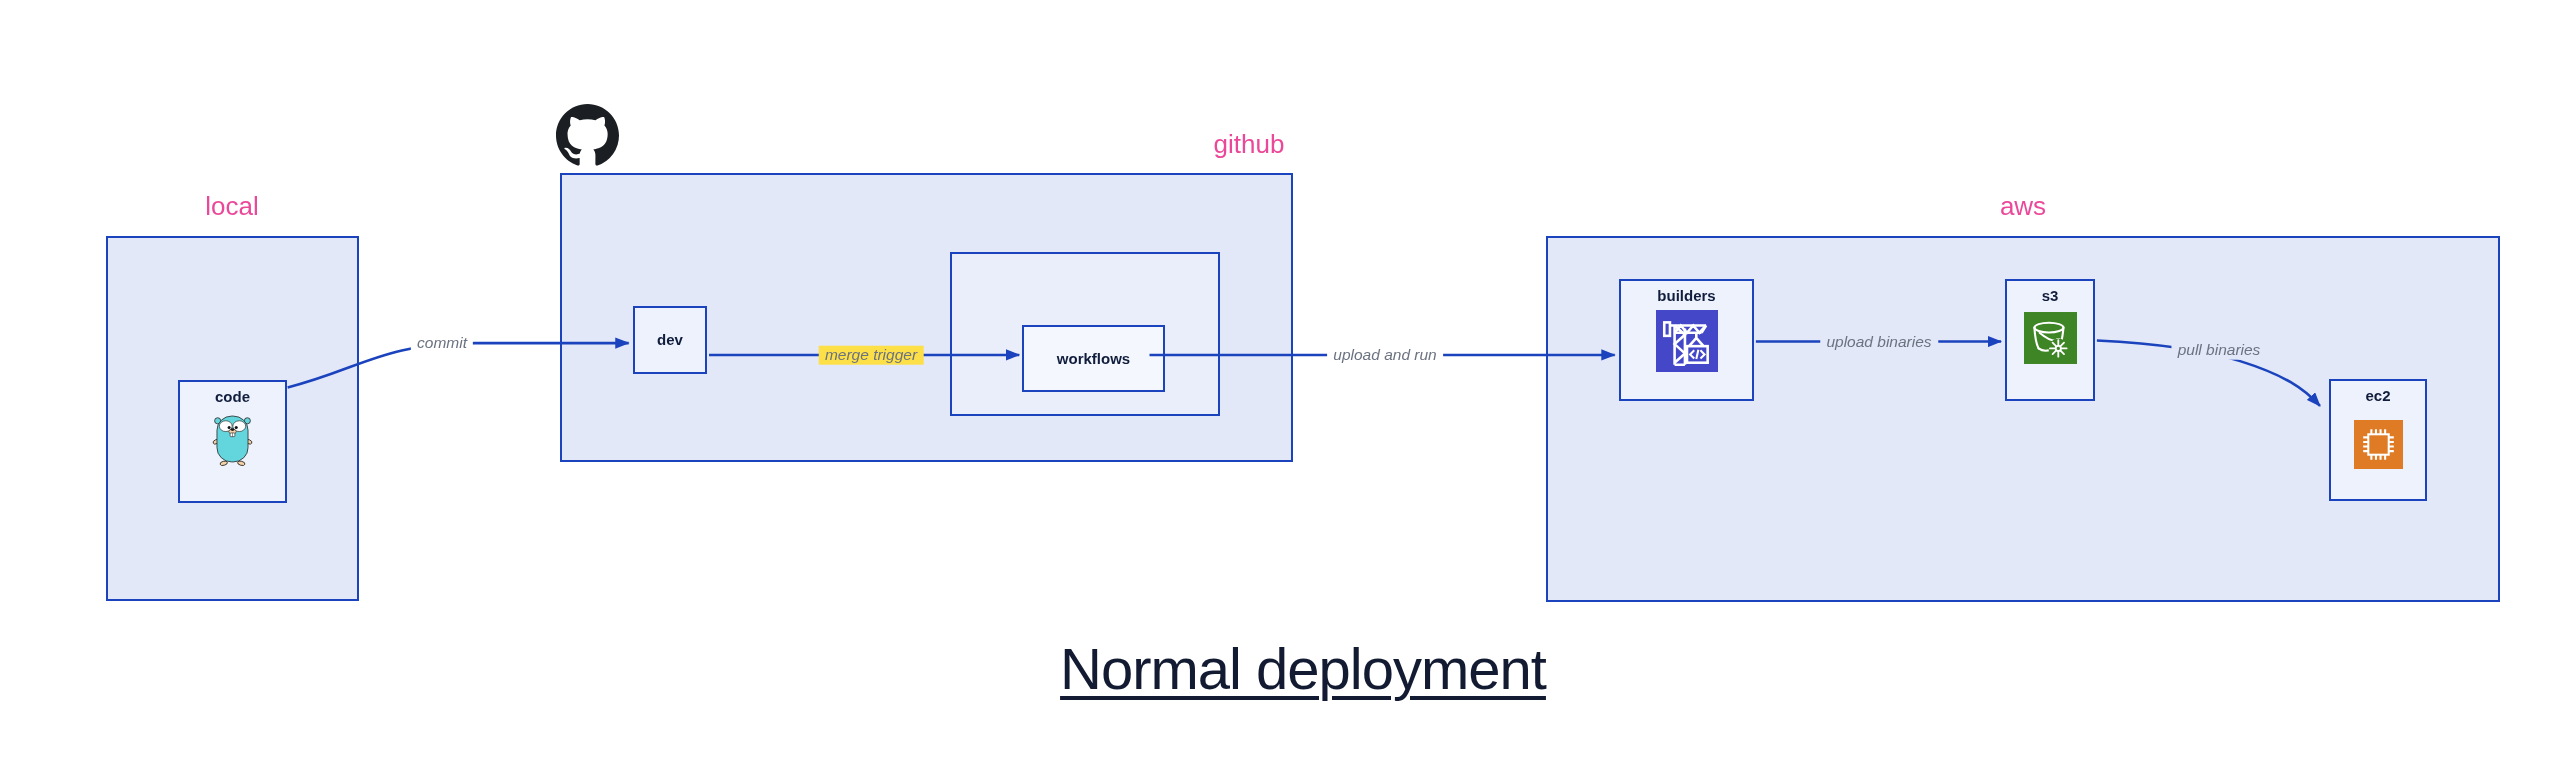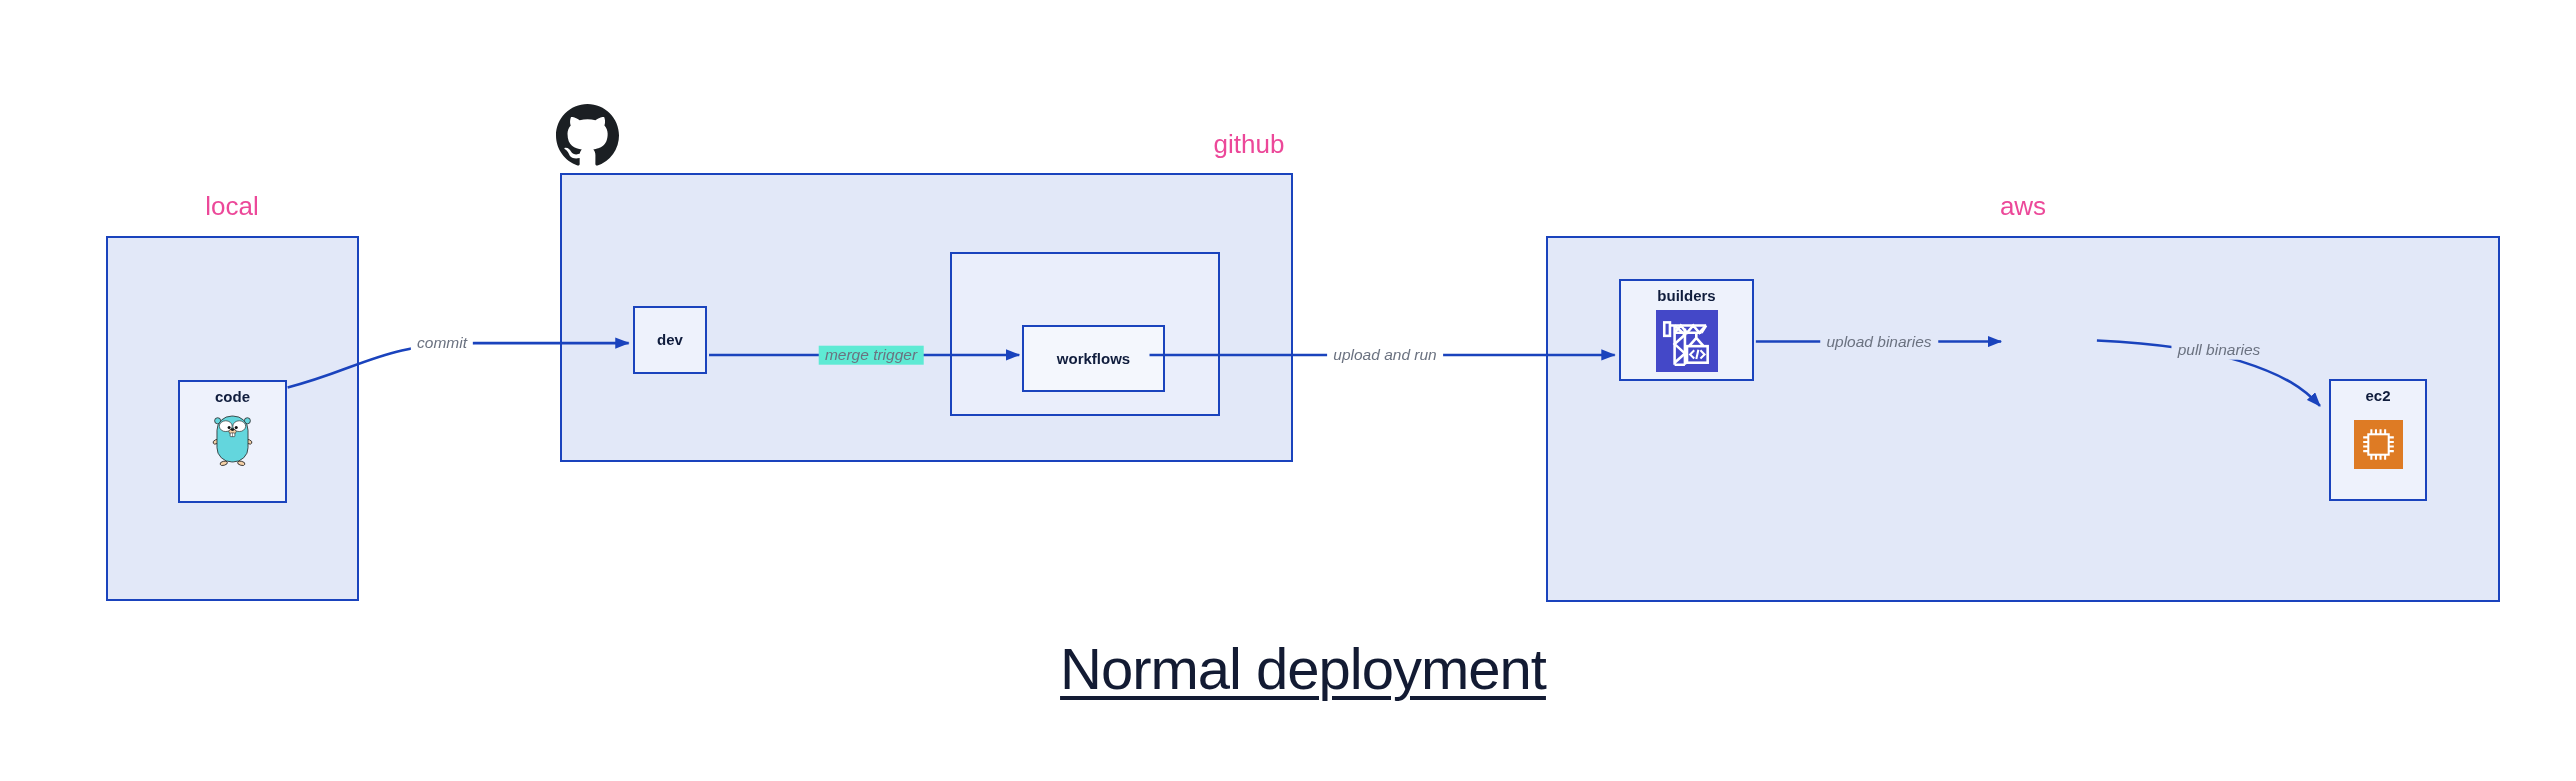--- a/index.html
+++ b/index.html
@@ -29,21 +29,21 @@
     box-sizing: border-box;
     border: 2.6px solid #1a43bd;
     background: #eef2fc;
     display: flex;
     flex-direction: column;
     align-items: center;
   }
   #node-code      { left: 70px;  top: 142px; width: 109px; height: 123px; padding-top: 6.2px; gap: 6.2px; }
   #node-dev       { left: 71px;  top: 131px; width: 74px; height: 68px; justify-content: center; }
   #node-workflows { left: 70px;  top: 71px; width: 143px; height: 67px; justify-content: center; background: #f4f7fd; }
-  #node-builders  { left: 71px;  top: 41px;  width: 135px; height: 102px; padding-top: 6.2px; gap: 5.2px; }
+  #node-builders  { left: 71px;  top: 41px;  width: 135px; height: 122px; padding-top: 6.2px; gap: 5.2px; }
   #node-s3        { left: 457px;  top: 41px;  width: 90px; height: 122px; padding-top: 6.2px; gap: 7.2px; }
   #node-ec2      { left: 781px; top: 141px; width: 98px; height: 122px; padding-top: 6.2px; gap: 16px; }
 
   .node-label {
     font-size: 15px;
     font-weight: bold;
     color: #101d3d;
     line-height: 1.15;
   }
 
@@ -79,21 +79,21 @@
     position: absolute;
     transform: translate(-50%, -50%);
     font-style: italic;
     font-size: 15.5px;
     color: #6b7280;
     padding: 0 6.2px;
     white-space: nowrap;
     line-height: 1.2;
   }
   #elbl-commit   { left: 442px;  top: 343px; background: #ffffff; }
-  #elbl-merge    { left: 871px; top: 355px; background: #5eead4; }
+  #elbl-merge    { left: 871px; top: 355px; background: #fde047; }
   #elbl-run      { left: 1385px; top: 355px; background: #ffffff; }
   #elbl-upload   { left: 1879px; top: 342px; background: #e2e8f8; }
   #elbl-pull     { left: 2219px; top: 350px; background: #e2e8f8; }
 
   
   .octocat { position: absolute; left: 556px; top: 104px; width: 63px; height: 63px; }
 
   
   .title {
     position: absolute;
@@ -173,20 +173,42 @@
           <path d="M78 44 V54 M64 70 L78 54 L92 70"></path>
           <rect x="60" y="70" width="40" height="32"></rect>
         </g>
         <g stroke="#ffffff" stroke-width="4" fill="none">
           <polyline points="74,78 66,86 74,94"></polyline>
           <polyline points="86,78 94,86 86,94"></polyline>
           <line x1="82" y1="77" x2="78" y2="95"></line>
         </g>
       </svg>
     </div>
+    <div class="node" id="node-s3">
+      <span class="node-label">s3</span>
+      <svg width="53" height="52" viewBox="0 0 102 100" aria-hidden="true">
+        <rect x="0" y="0" width="102" height="100" fill="#3e8526"></rect>
+        <g stroke="#ffffff" stroke-width="4" fill="none" stroke-linecap="round">
+          <ellipse cx="48" cy="30" rx="28" ry="9.5"></ellipse>
+          <path d="M20 30 C21 46 24 62 28 70"></path>
+          <path d="M76 30 C75 40 74 48 72 56"></path>
+          <path d="M28 70 C36 76 48 76 56 70"></path>
+          <path d="M30 40 C44 52 56 56 64 55"></path>
+          <circle cx="66" cy="56" r="4"></circle>
+        </g>
+        <circle cx="66" cy="70" r="19" fill="#3e8526"></circle>
+        <g stroke="#ffffff" stroke-width="3.5" fill="none" stroke-linecap="round">
+          <line x1="66" y1="54" x2="66" y2="86"></line>
+          <line x1="50" y1="70" x2="82" y2="70"></line>
+          <line x1="55" y1="59" x2="77" y2="81"></line>
+          <line x1="77" y1="59" x2="55" y2="81"></line>
+          <circle cx="66" cy="70" r="5" fill="#3e8526"></circle>
+        </g>
+      </svg>
+    </div>
     <div class="node" id="node-ec2">
       <span class="node-label">ec2</span>
       <svg width="49" height="49" viewBox="0 0 96 96" aria-hidden="true">
         <rect x="0" y="0" width="96" height="96" fill="#de7b24"></rect>
         <g stroke="#ffffff" stroke-width="4" fill="none">
           <rect x="28" y="28" width="40" height="40"></rect>
           <path d="M34 18 V28 M43 18 V28 M52 18 V28 M61 18 V28"></path>
           <path d="M34 68 V78 M43 68 V78 M52 68 V78 M61 68 V78"></path>
           <path d="M18 34 H28 M18 43 H28 M18 52 H28 M18 61 H28"></path>
           <path d="M68 34 H78 M68 43 H78 M68 52 H78 M68 61 H78"></path>

